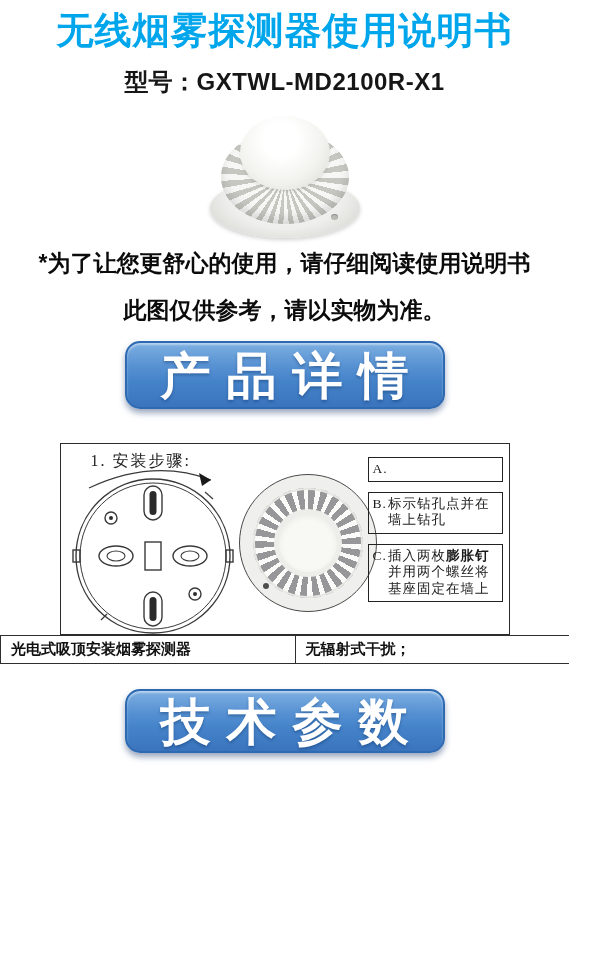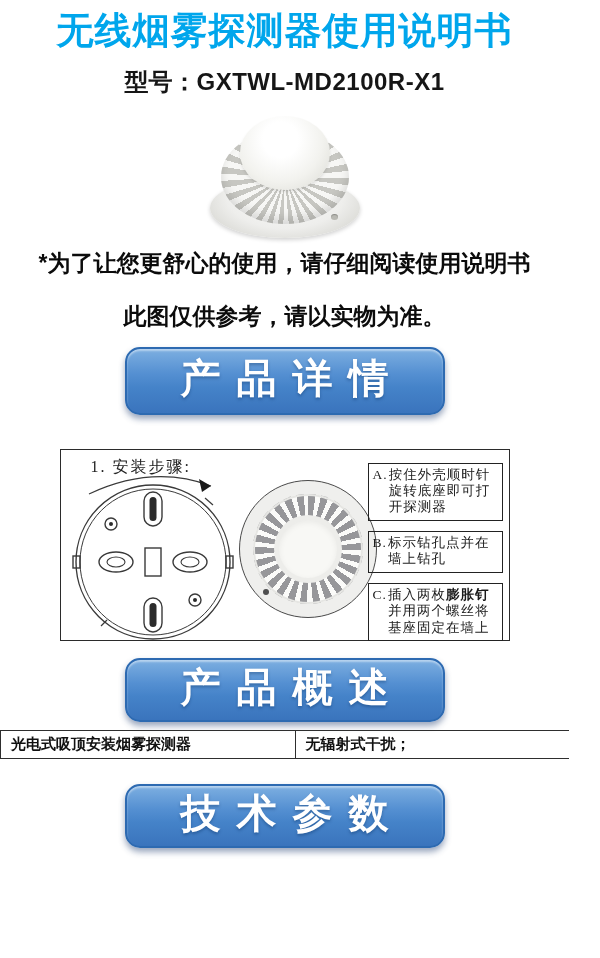--- a/index.html
+++ b/index.html
@@ -22,30 +22,30 @@
            background:repeating-conic-gradient(#c7c7c2 0deg 6.5deg, #f7f7f5 6.5deg 13deg);
            box-shadow:inset 0 -6px 10px rgba(0,0,0,0.12);}
   .pp-dome{position:absolute;left:30px;top:0px;width:90px;height:74px;border-radius:50%;
            background:radial-gradient(circle at 45% 32%, #ffffff 25%, #f2f2ee 60%, #dcdcd6 95%);
            box-shadow:0 2px 3px rgba(0,0,0,0.10);}
   .pp-led{position:absolute;right:22px;bottom:18px;width:7px;height:6px;border-radius:50%;
           background:#b9b9b3;box-shadow:inset 0 1px 1px rgba(0,0,0,0.25);}
 
   
   .note{margin-top:14px;text-align:center;font-size:23px;font-weight:bold;color:#0b0b0b;line-height:1.0;}
-  .note + .note{margin-top:30px;}
+  .note + .note{margin-top:24px;}
 
   
-  .blue-btn{display:block;width:320px;height:64px;margin:8px auto;border-radius:15px;
+  .blue-btn{display:block;width:320px;height:64px;margin:0 auto;border-radius:15px;
             border:2px solid #2d6ab1;
             background:linear-gradient(#7dafe1 0%, #5590d2 38%, #4583c9 60%, #3a74bd 100%);
             box-shadow:0 4px 6px rgba(30,60,110,0.45), inset 0 2px 2px rgba(255,255,255,0.45);
-            color:#fff;font-size:40px;font-weight:bold;letter-spacing:16px;text-indent:16px;
+            color:#fff;font-size:50px;font-weight:bold;letter-spacing:16px;text-indent:16px;
             line-height:62px;text-align:center;cursor:pointer;
-            text-shadow:0 2px 3px rgba(0,40,90,0.35);padding:0;font-family:Liberation Mono, monospace;}
+            text-shadow:0 2px 3px rgba(0,40,90,0.35);padding:0;font-family:Liberation Sans, sans-serif;}
   .btn1{margin-top:19px;height:68px;line-height:66px;}
   .btn2{margin-top:17px;}
   .btn3{margin-top:25px;}
 
   
   .diagram-box{position:relative;width:448px;height:190px;margin:34px auto 0 auto;
                border:1px solid #2b2b2b;background:#fff;
                font-family:"Liberation Serif",serif;}
   .diagram-heading{position:absolute;left:30px;top:7px;font-size:16px;color:#222;letter-spacing:2px;}
   .diagram-svg{position:absolute;left:4px;top:18px;}
@@ -137,34 +137,32 @@
 
     <div class="bv-outer">
       <div class="bv-ring"></div>
       <div class="bv-inner"></div>
       <div class="bv-dot"></div>
     </div>
 
     <div class="steps-col">
       <div class="step-box">
         <span class="step-prefix">A.</span>
-        <span class="step-text">按住外壳顺时针旋转底座即可打开探测器</span>
       </div>
       <div class="step-box">
         <span class="step-prefix">B.</span>
         <span class="step-text">标示钻孔点并在墙上钻孔</span>
       </div>
       <div class="step-box">
         <span class="step-prefix">C.</span>
         <span class="step-text"><span>插入两枚</span><b>膨胀钉</b><span>并用两个螺丝将基座固定在墙上</span></span>
       </div>
     </div>
   </div>
 
-  <button class="blue-btn btn2">产品概述</button>
 
   <table class="spec t1">
     <tbody>
       <tr>
         <td>光电式吸顶安装烟雾探测器</td>
         <td>无辐射式干扰；</td>
       </tr>
     </tbody>
   </table>
 

